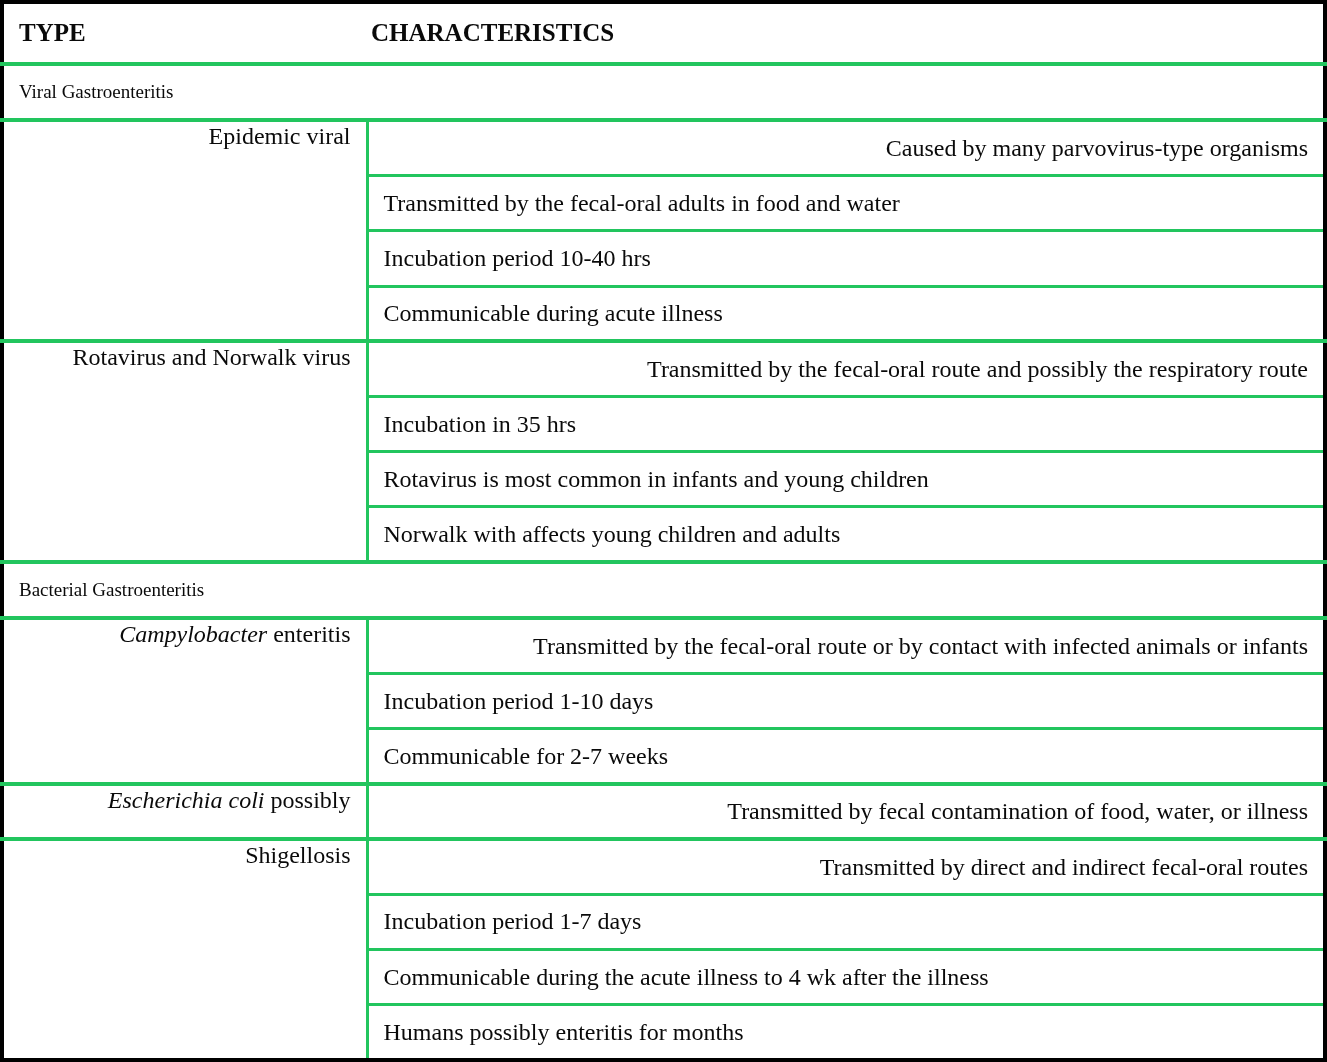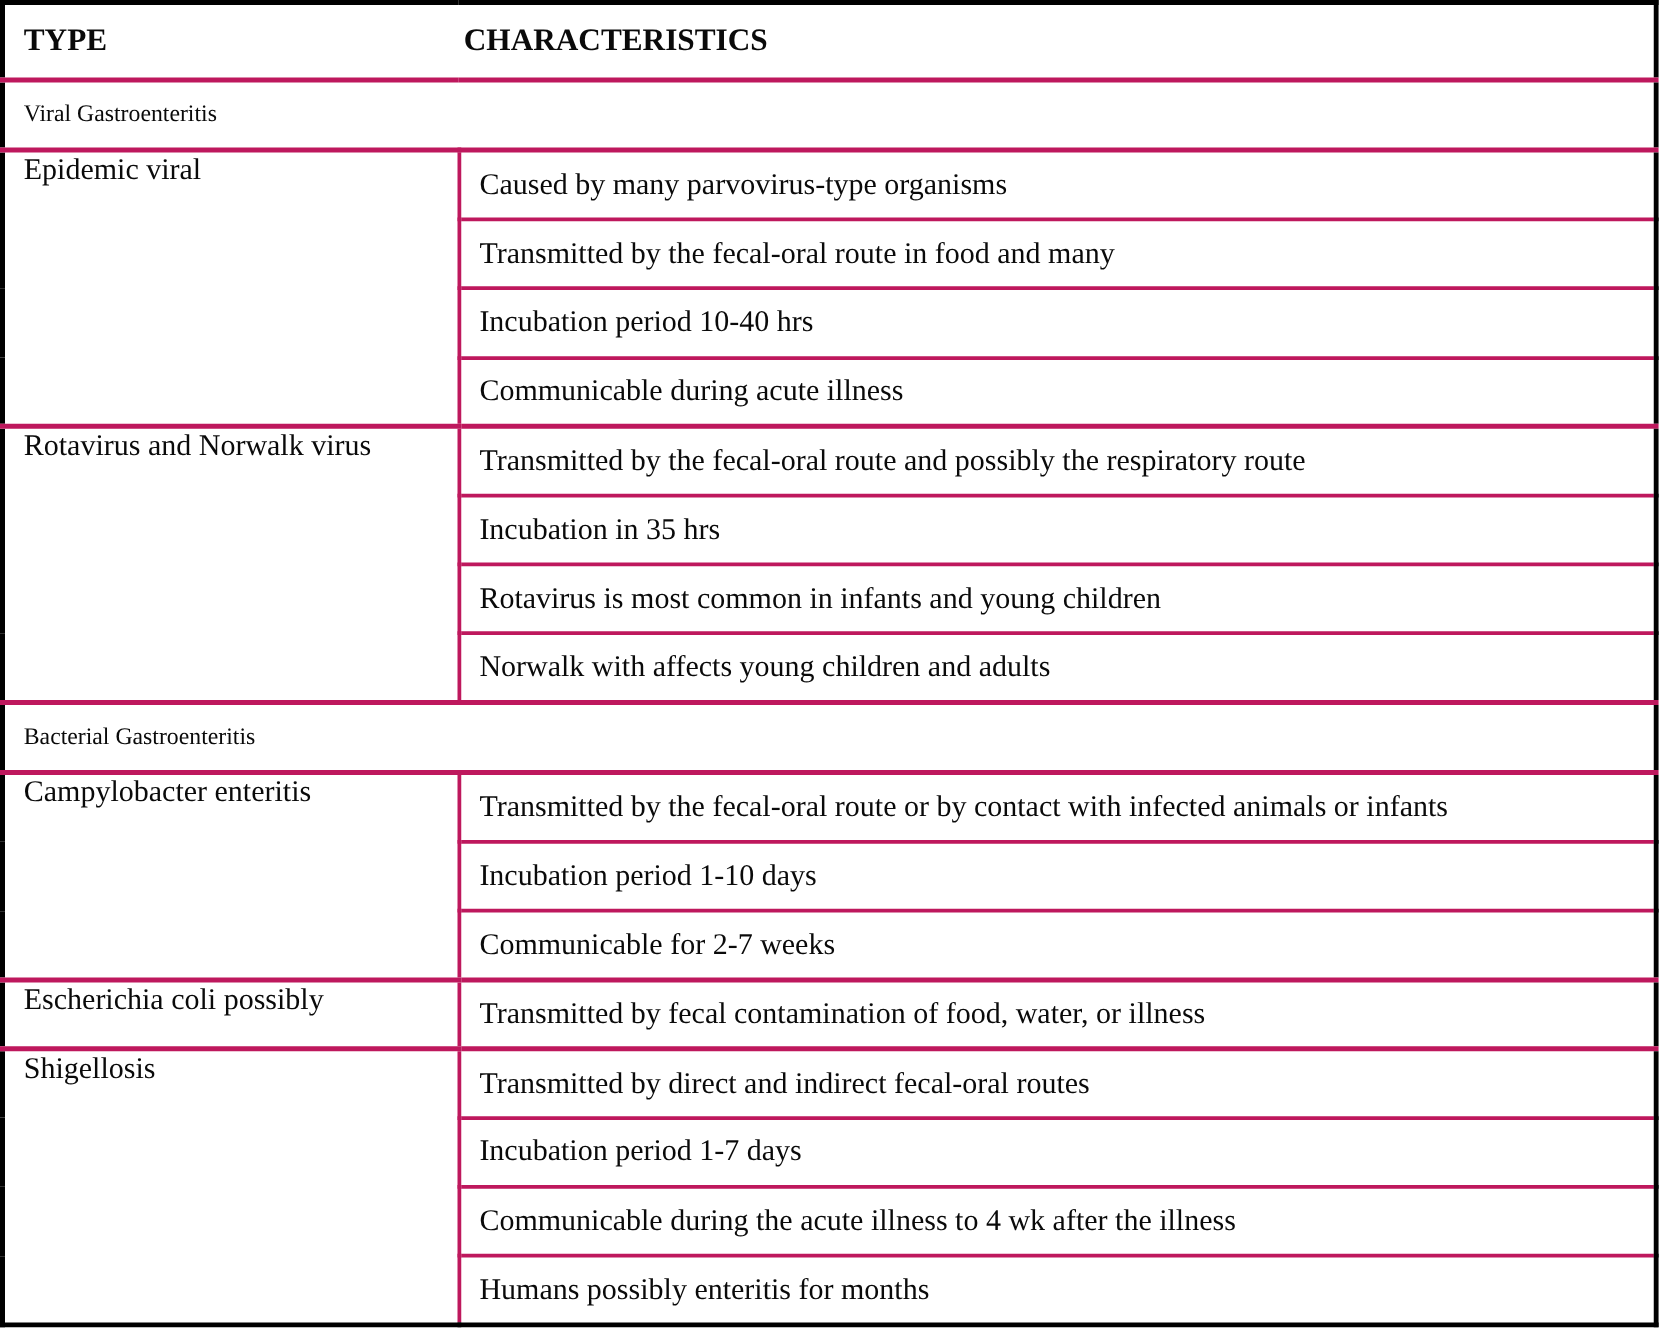--- a/index.html
+++ b/index.html
@@ -10,21 +10,21 @@
     color: #0a0a0a;
   }
   table.gastro {
     width: 1327px;
     height: 1062px;
     border-collapse: collapse;
     table-layout: fixed;
     background: #ffffff;
   }
   table.gastro td {
-    border: 3px solid #be185d;
+    border: 3px solid #22c55e;
     padding: 0 15px;
     font-size: 24px;
     line-height: 1.2;
     overflow: hidden;
     white-space: nowrap;
   }
   
   table.gastro { border: 4px solid #000000; }
 
   
@@ -41,29 +41,29 @@
   tr.section-row { height: 56px; }
   tr.section-row td {
     font-weight: normal;
     font-size: 19px;
     border-top-width: 4px;
     border-bottom-width: 4px;
   }
 
   
   tr.char-row { height: 55px; }
-  tr.group-start td { border-top-width: 4px; }
+  tr.group-start td { border-top-width: 4px; text-align: right; }
 
   td.type-cell {
     vertical-align: top;
     padding-top: 13px;
   }
   td.char-cell { vertical-align: middle; }
 
-  .it { }
+  .it { font-style: italic; }
 
   col.c-type { width: 365px; }
 </style>
 </head>
 <body>
 
 <table class="gastro">
   <colgroup>
     <col class="c-type">
     <col class="c-char">
@@ -81,21 +81,21 @@
 
   <tr class="section-row">
     <td colspan="2">Viral Gastroenteritis</td>
   </tr>
 
   <tr class="char-row group-start">
     <td class="type-cell" rowspan="4"><span class="it"></span><span>Epidemic viral</span></td>
     <td class="char-cell">Caused by many parvovirus-type organisms</td>
   </tr>
   <tr class="char-row">
-    <td class="char-cell">Transmitted by the fecal-oral route in food and many</td>
+    <td class="char-cell">Transmitted by the fecal-oral adults in food and water</td>
   </tr>
   <tr class="char-row">
     <td class="char-cell">Incubation period 10-40 hrs</td>
   </tr>
   <tr class="char-row">
     <td class="char-cell">Communicable during acute illness</td>
   </tr>
 
   <tr class="char-row group-start">
     <td class="type-cell" rowspan="4"><span class="it"></span><span>Rotavirus and Norwalk virus</span></td>

